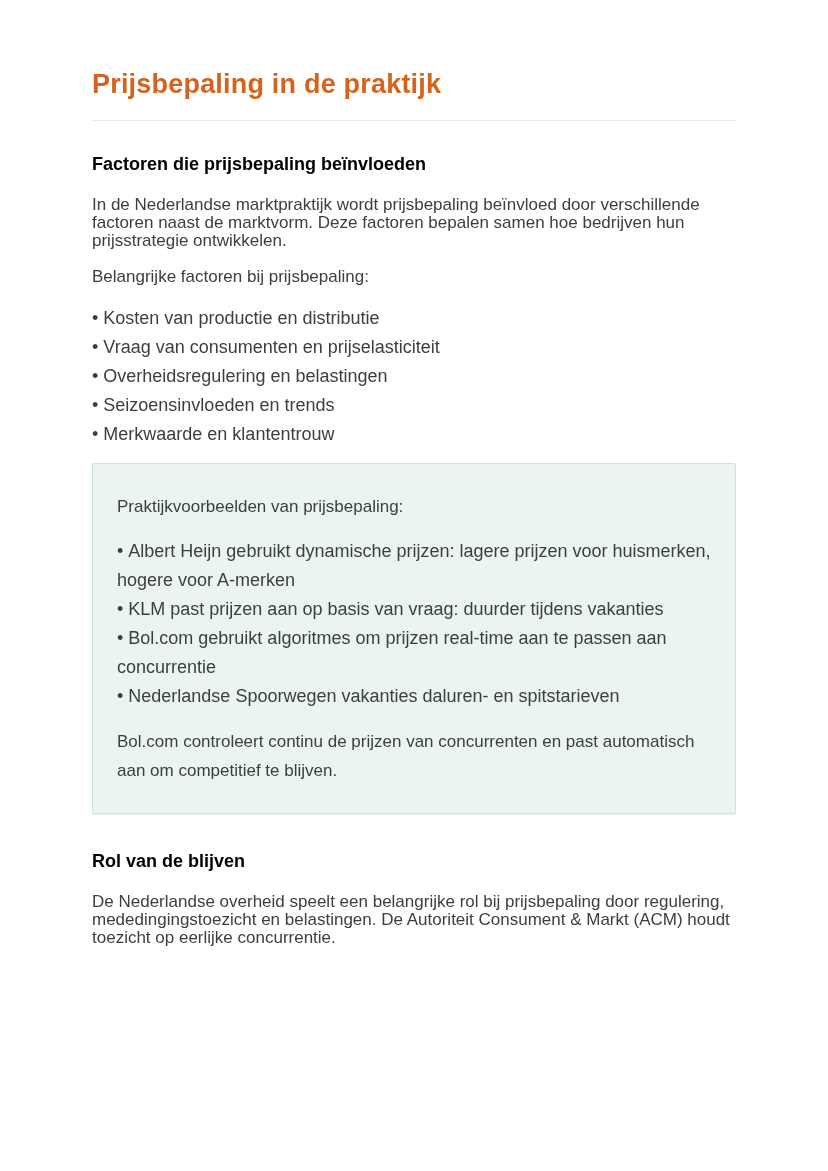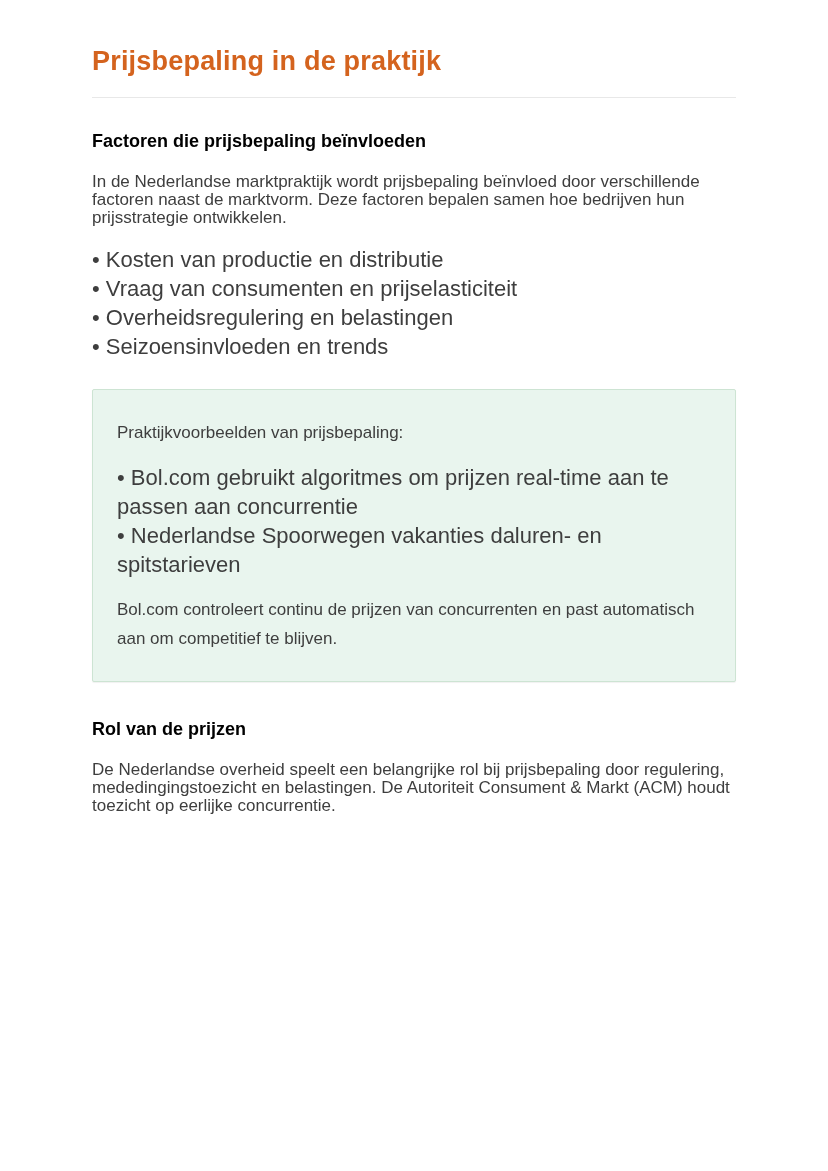--- a/index.html
+++ b/index.html
@@ -4,21 +4,21 @@
 <style>
   html, body {
     margin: 0;
     padding: 0;
     background: #ffffff;
   }
   .page {
     width: 828px;
     height: 1171px;
     box-sizing: border-box;
-    padding: 44px 92px 0 92px;
+    padding: 67px 92px 0 92px;
     background: #ffffff;
     font-family: "Liberation Sans", sans-serif;
     color: #3e3e3e;
     overflow: hidden;
   }
   .doc-title {
     margin: 0;
     font-size: 27px;
     line-height: 35px;
     font-weight: 700;
@@ -40,29 +40,29 @@
   .body-text {
     margin: 0 0 18px 0;
     font-size: 17px;
     line-height: 18px;
     color: #3e3e3e;
   }
   .bullet-list {
     margin: 12px 0 0 0;
   }
   .bullet-item {
-    font-size: 22px;
+    font-size: 18px;
     line-height: 29px;
     color: #3e3e3e;
   }
   .bullet-item::before {
     content: "\2022\00a0";
   }
   .example-box {
-    margin-top: 28px;
+    margin-top: 14px;
     box-sizing: border-box;
     background: #e9f5ee;
     border: 1px solid #cde4d3;
     border-radius: 2px;
     padding: 28px 24px;
     box-shadow: 0 1px 1px rgba(0,0,0,0.06);
   }
   .example-box .box-intro {
     margin: 0 0 16px 0;
     font-size: 17px;
@@ -89,36 +89,40 @@
 <div class="page">
 
   <h1 class="doc-title">Prijsbepaling in de praktijk</h1>
 
   <hr class="title-divider">
 
   <h2 class="section-heading">Factoren die prijsbepaling beïnvloeden</h2>
 
   <p class="body-text">In de Nederlandse marktpraktijk wordt prijsbepaling beïnvloed door verschillende factoren naast de marktvorm. Deze factoren bepalen samen hoe bedrijven hun prijsstrategie ontwikkelen.</p>
 
+  <p class="body-text">Belangrijke factoren bij prijsbepaling:</p>
 
   <div class="bullet-list">
     <div class="bullet-item">Kosten van productie en distributie</div>
     <div class="bullet-item">Vraag van consumenten en prijselasticiteit</div>
     <div class="bullet-item">Overheidsregulering en belastingen</div>
     <div class="bullet-item">Seizoensinvloeden en trends</div>
+    <div class="bullet-item">Merkwaarde en klantentrouw</div>
   </div>
 
   <div class="example-box">
     <p class="box-intro">Praktijkvoorbeelden van prijsbepaling:</p>
 
     <div class="bullet-list">
+      <div class="bullet-item">Albert Heijn gebruikt dynamische prijzen: lagere prijzen voor huismerken, hogere voor A-merken</div>
+      <div class="bullet-item">KLM past prijzen aan op basis van vraag: duurder tijdens vakanties</div>
       <div class="bullet-item">Bol.com gebruikt algoritmes om prijzen real-time aan te passen aan concurrentie</div>
       <div class="bullet-item">Nederlandse Spoorwegen vakanties daluren- en spitstarieven</div>
     </div>
 
     <p class="box-note">Bol.com controleert continu de prijzen van concurrenten en past automatisch aan om competitief te blijven.</p>
   </div>
 
-  <h2 class="section-heading second">Rol van de prijzen</h2>
+  <h2 class="section-heading second">Rol van de blijven</h2>
 
   <p class="body-text last-paragraph">De Nederlandse overheid speelt een belangrijke rol bij prijsbepaling door regulering, mededingingstoezicht en belastingen. De Autoriteit Consument &amp; Markt (ACM) houdt toezicht op eerlijke concurrentie.</p>
 
 </div>
 
 </body></html>

